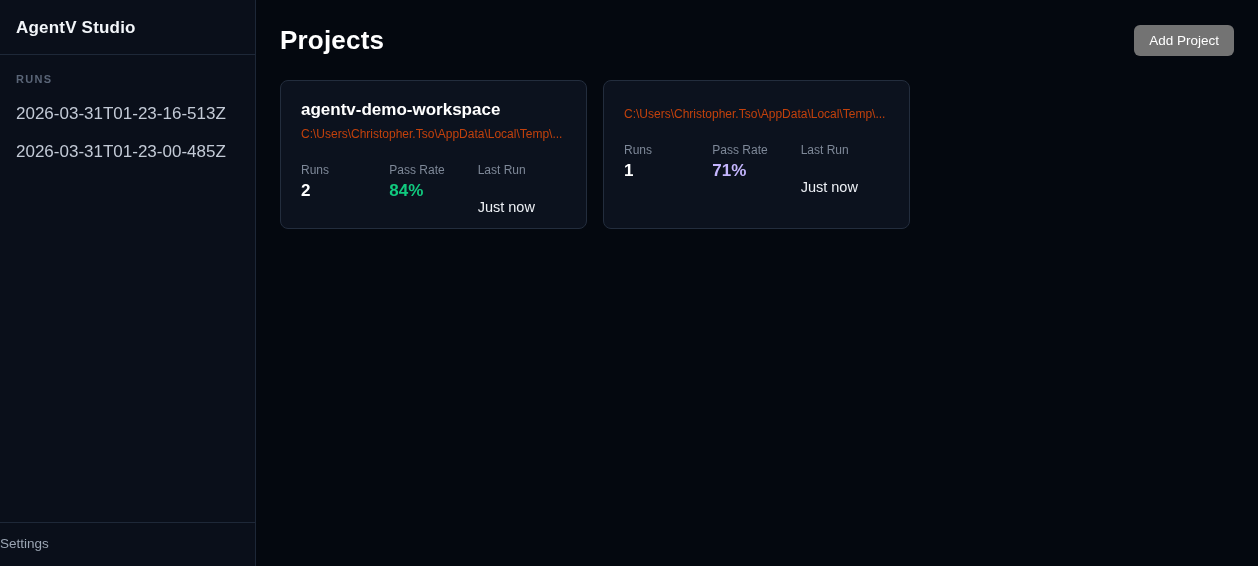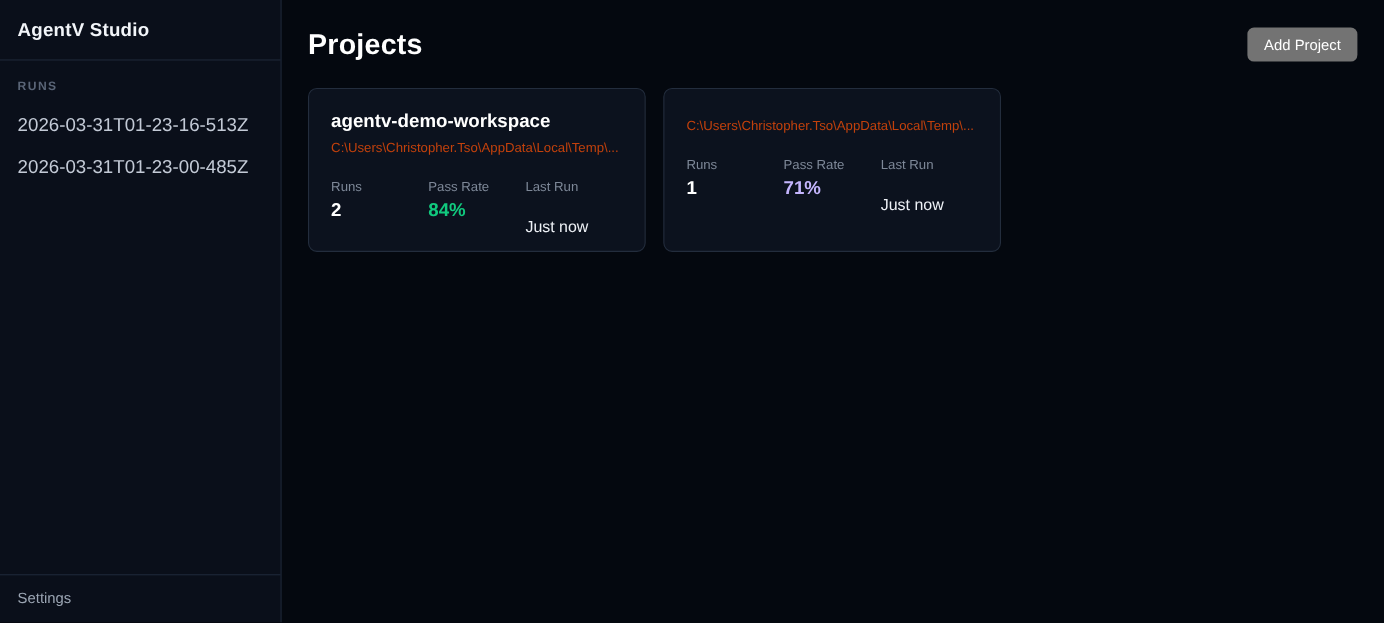--- a/index.html
+++ b/index.html
@@ -37,21 +37,21 @@
   .run-item {
     padding: 9px 16px;
     font-size: 17px;
     color: #c3cad6;
     cursor: pointer;
     white-space: nowrap;
   }
   .sidebar-spacer { flex: 1; }
   .sidebar-footer {
     border-top: 1px solid #1e2838;
-    padding: 13px 16px 15px 16px;
+    padding: 13px 16px 15px 0;
   }
   .settings-link {
     font-size: 13.5px; color: #9ba5b3; cursor: pointer;
   }
 
   
   .main { flex: 1; padding: 22px 24px; }
   .main-header {
     display: flex; align-items: center; justify-content: space-between;
     height: 36px;

